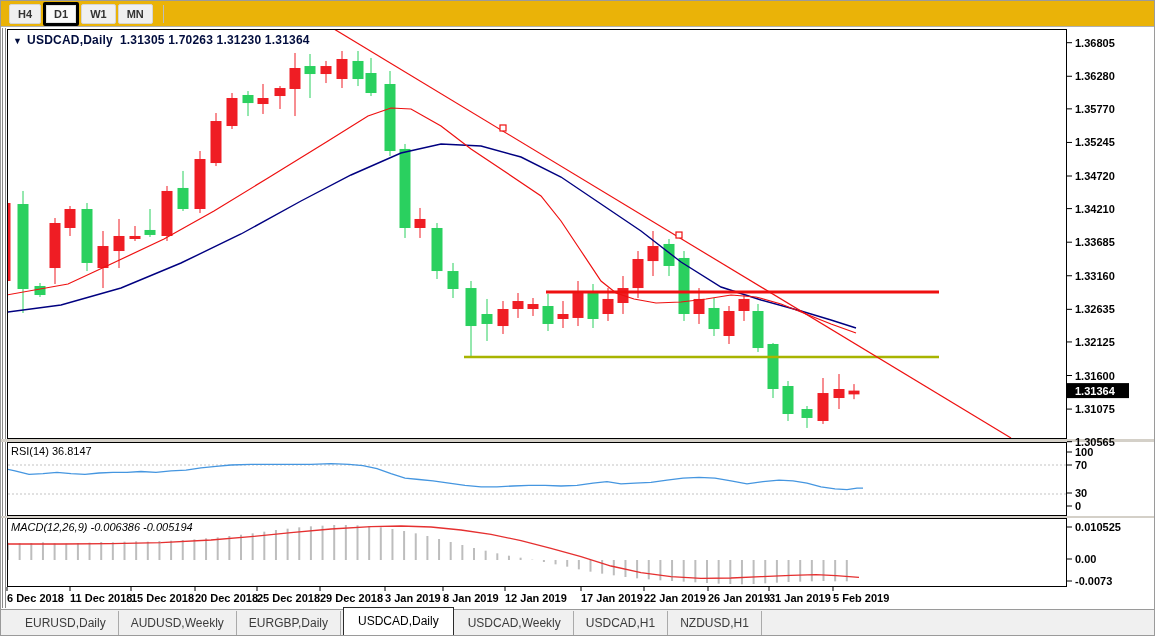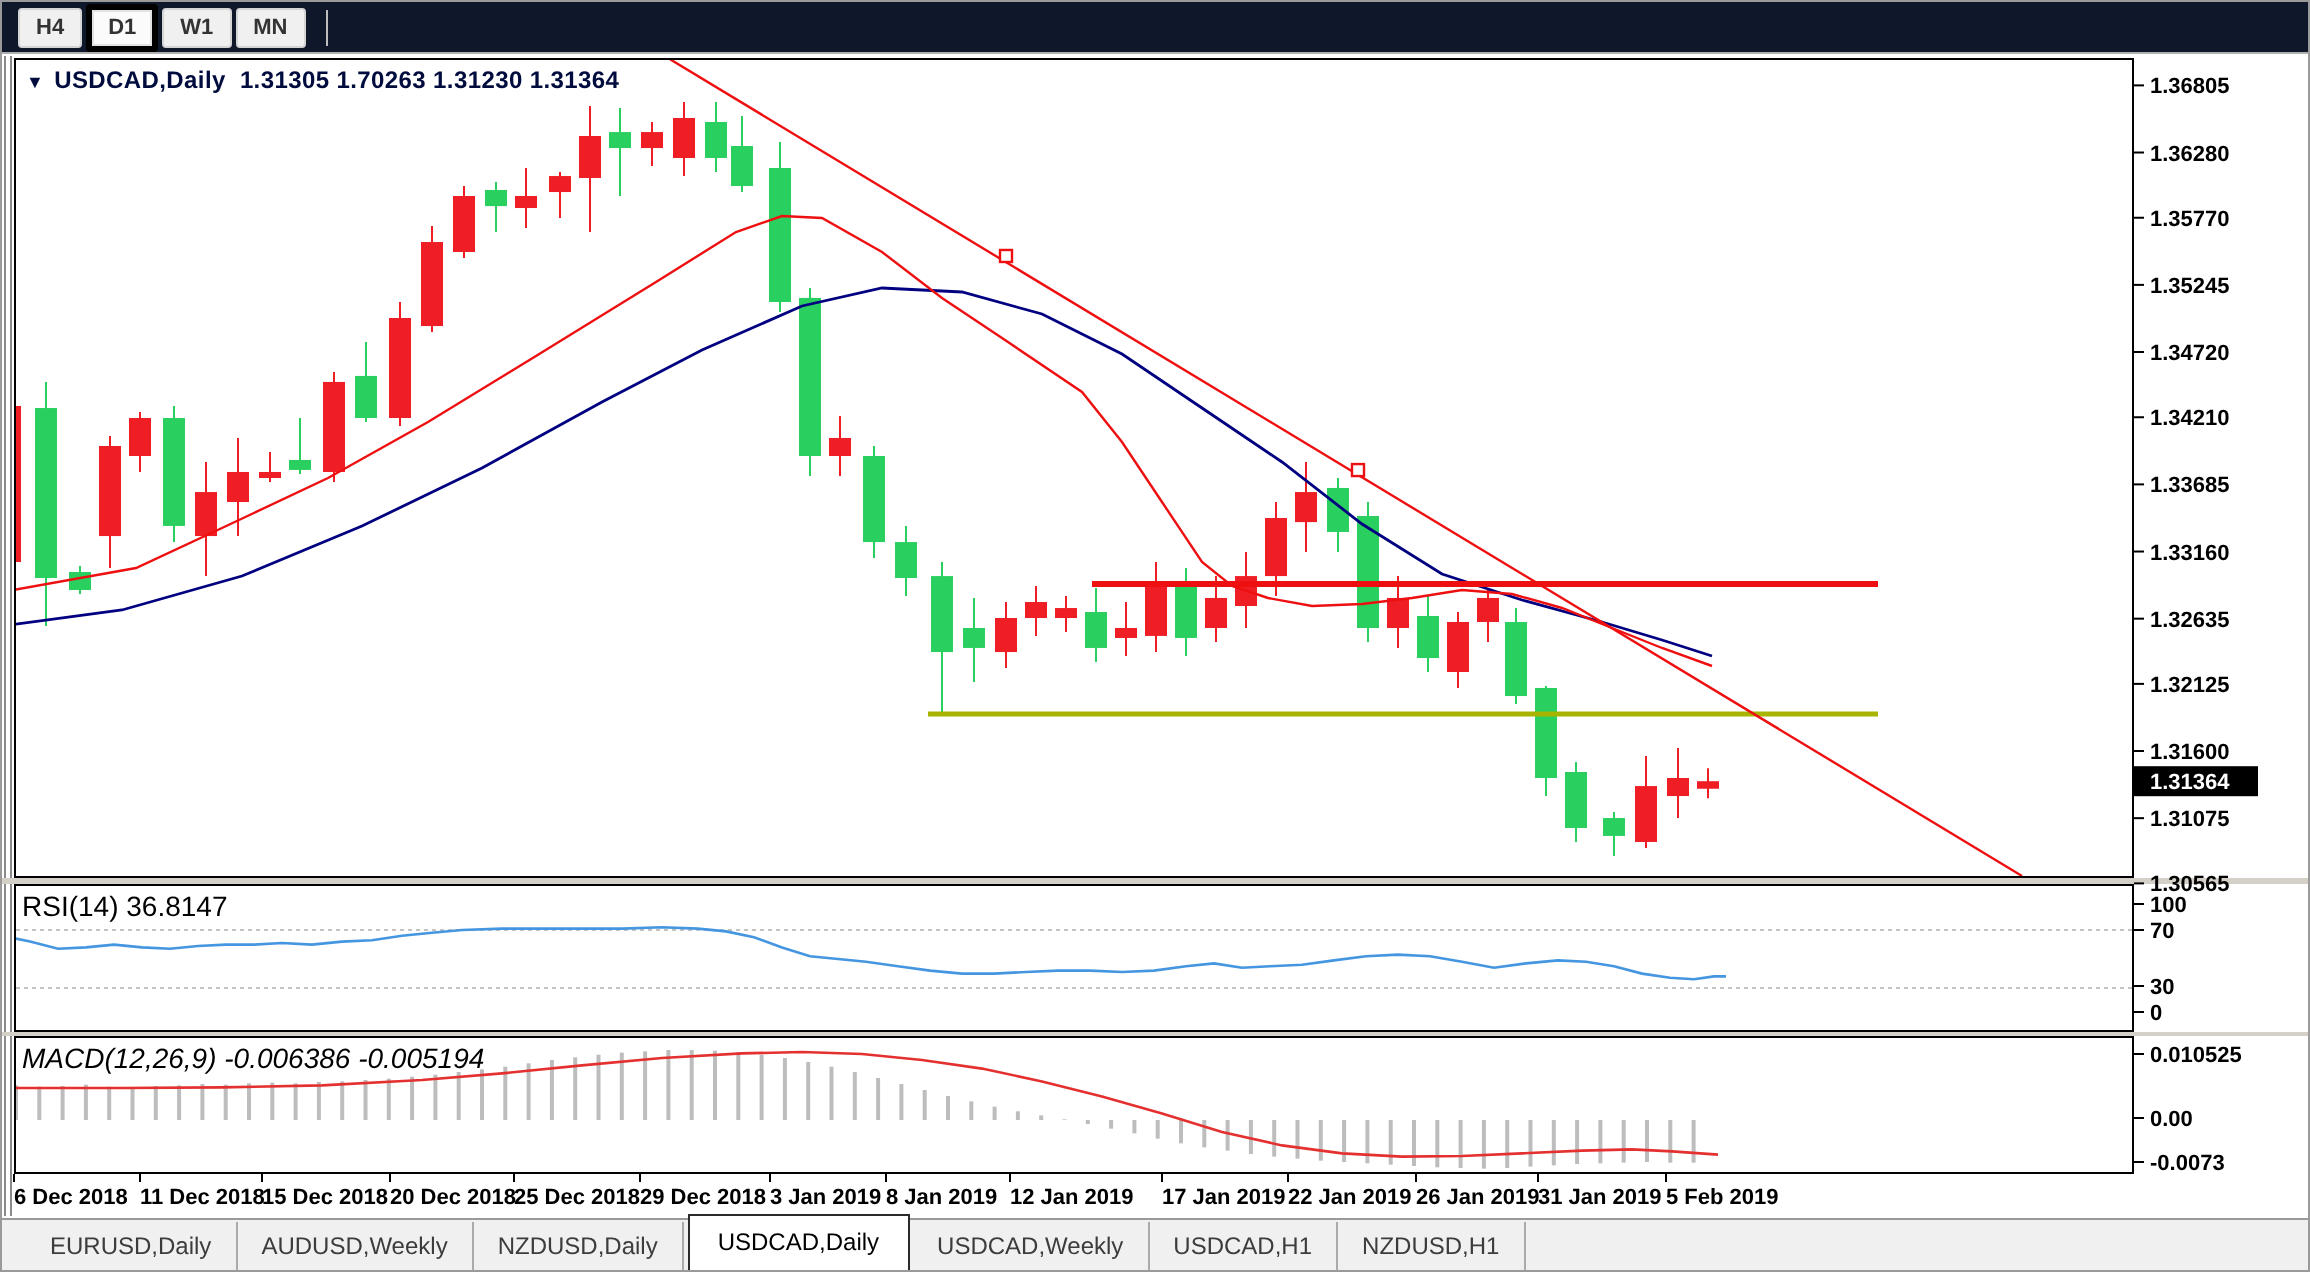--- a/index.html
+++ b/index.html
@@ -5,21 +5,21 @@
   * { margin:0; padding:0; box-sizing:border-box; }
   html,body { width:1155px; height:636px; }
   body {
     position:relative; background:#ffffff; overflow:hidden;
     font-family:"Liberation Sans", sans-serif;
     border:1px solid #9a9a9a;
   }
   
   .toolbar {
     position:absolute; left:0; top:0; width:1155px; height:26px;
-    background:#0f172a; border-bottom:1px solid #b0b0b0;
+    background:#eab308; border-bottom:1px solid #b0b0b0;
     display:flex; align-items:center; padding-left:8px; gap:2px;
   }
   .tb-btn {
     font-size:11px; font-weight:bold; color:#333; padding:3px 8px;
     border:1px solid #d5d5d5; background:#f0f0f0; border-radius:2px; cursor:default;
   }
   .tb-btn.active { background:#fbfbfb; border:3px solid #000000; box-shadow:inset 0 0 0 1px #e2e2e2; }
   .tb-sep { width:1px; height:18px; background:#bdbdbd; margin-left:8px; }
   
   .edge-line { position:absolute; top:27px; width:1px; height:580px; background:#8a8a8a; }
@@ -28,21 +28,21 @@
   #main-pane { top:28px; height:410px; }
   #rsi-pane  { top:441px; height:74px; }
   #macd-pane { top:517px; height:69px; }
   .pane-sep { position:absolute; left:0; width:1155px; background:#d4d0c8; }
   
   .chart-title {
     position:absolute; left:12px; top:32px; font-size:12px; font-weight:bold;
     color:#000c3d; z-index:8; letter-spacing:0.2px;
   }
   .chart-title .dd { font-size:9px; margin-right:5px; }
-  .ind-label { position:absolute; left:10px; z-index:8; font-size:14px; color:#000; }
+  .ind-label { position:absolute; left:10px; z-index:8; font-size:11px; color:#000; }
   #rsi-label  { top:444px; }
   #macd-label { top:520px;font-style:italic; }
   
   #cv { position:absolute; left:0; top:0; z-index:5; }
   text.ax  { font:bold 11px "Liberation Sans", sans-serif; fill:#000; }
   text.axw { font:bold 11px "Liberation Sans", sans-serif; fill:#fff; }
   text.dt  { font:bold 11px "Liberation Sans", sans-serif; fill:#000; }
   
   .tabbar {
     position:absolute; left:0; top:608px; width:1155px; height:27px;
@@ -376,18 +376,18 @@
       <line x1="1066" y1="558" x2="1071" y2="558" stroke="#000"></line>
       <text x="1074" y="562" class="ax">0.00</text>
       <line x1="1066" y1="580" x2="1071" y2="580" stroke="#000"></line>
       <text x="1074" y="584" class="ax">-0.0073</text>
     </g>
   </svg>
 
 <div class="tabbar">
   <span class="tab">EURUSD,Daily</span>
   <span class="tab">AUDUSD,Weekly</span>
-  <span class="tab">NZDUSD,Daily</span>
+  <span class="tab">EURGBP,Daily</span>
   <span class="tab active">USDCAD,Daily</span>
   <span class="tab">USDCAD,Weekly</span>
   <span class="tab">USDCAD,H1</span>
   <span class="tab">NZDUSD,H1</span>
 </div>
 
 </body></html>

